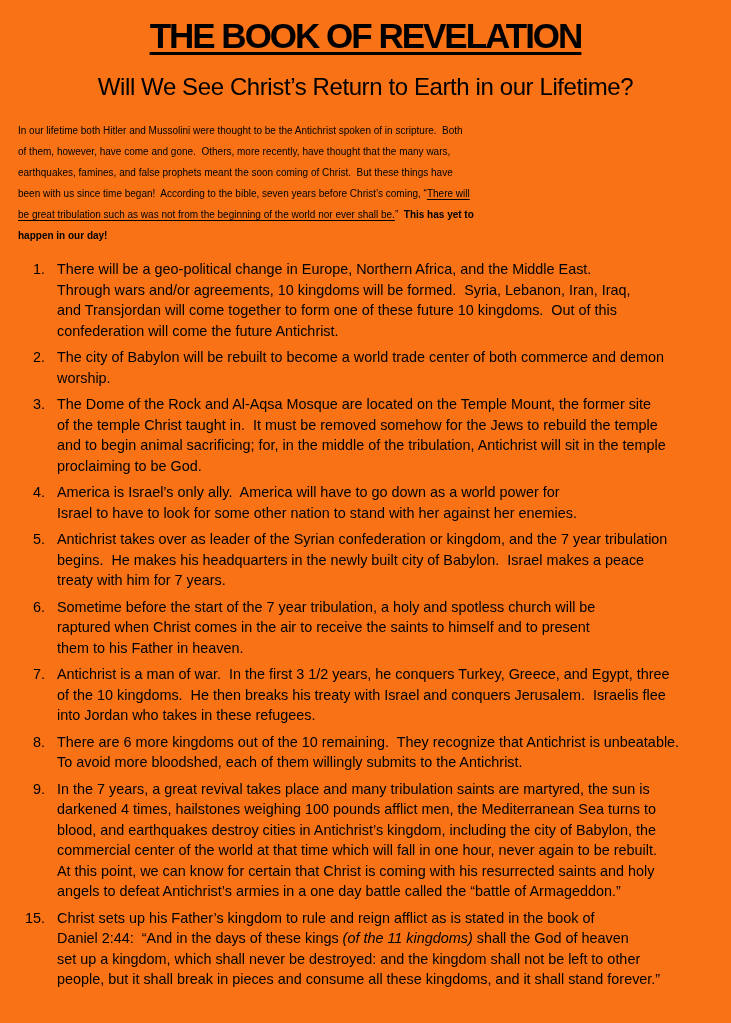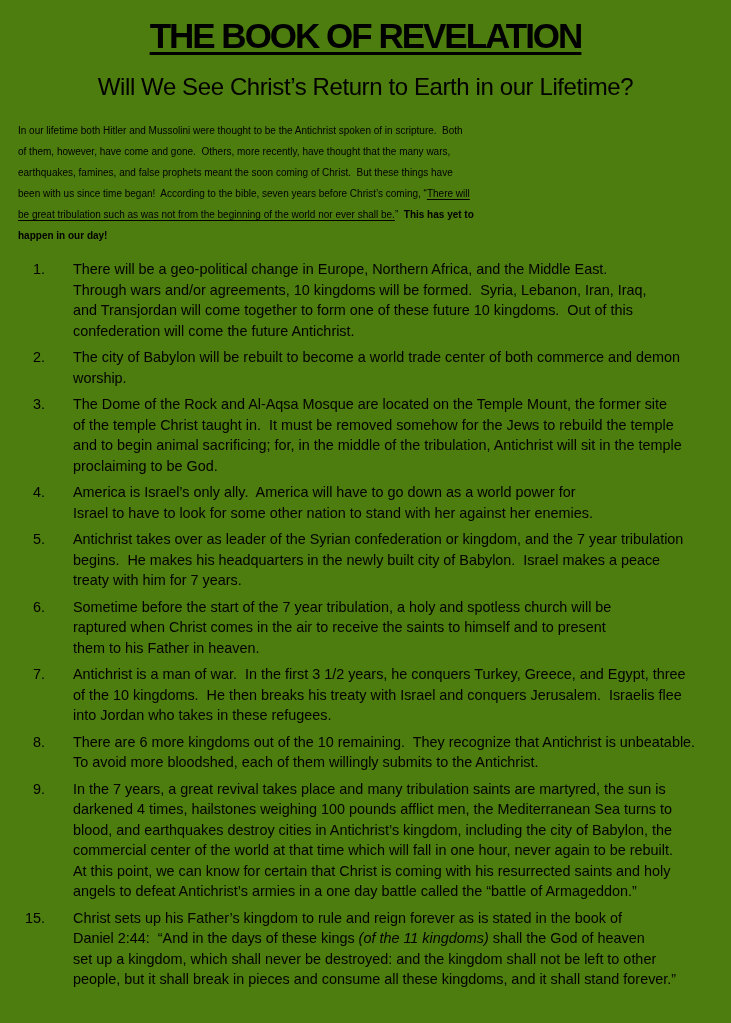--- a/index.html
+++ b/index.html
@@ -4,21 +4,21 @@
 <style>
   * { margin: 0; padding: 0; box-sizing: border-box; }
   html, body { background: #ffffff; }
   body {
     width: 731px; height: 1023px;
     font-family: "Liberation Sans", "DejaVu Sans", sans-serif;
     color: #000000;
   }
   .page {
     width: 731px; height: 1023px;
-    background: #4d7c0f;
+    background: #f97316;
     padding: 13px 18px 8px 18px;
     overflow: hidden;
   }
   .doc-title {
     text-align: center;
     font-size: 35px;
     font-weight: bold;
     letter-spacing: -2px;
     line-height: 40px;
     margin-top: 3px;
@@ -55,21 +55,21 @@
     text-decoration-thickness: 2.5px;
     text-underline-offset: 3px;
   }
   .timeline {
     margin-top: 13px;
     font-size: 14.4px;
     line-height: 20.5px;
   }
   .item { display: flex; margin-bottom: 6px; }
   .item .num { flex: none; width: 27px; text-align: right; }
-  .item .body { flex: 1; margin-left: 28px; white-space: pre-wrap; }
+  .item .body { flex: 1; margin-left: 12px; white-space: pre-wrap; }
   .u { text-decoration: underline; text-underline-offset: 2px; }
   .b { font-weight: bold; }
   .i { font-style: italic; }
 </style>
 </head>
 <body>
 
 <div class="page">
 
   <h1 class="doc-title"><span class="ul">THE BOOK OF REVELATION</span></h1>
@@ -136,20 +136,20 @@
         <div class="num">9.</div>
         <div class="body"><span>In the 7 years, a great revival takes place and many tribulation saints are martyred, the sun is
 darkened 4 times, hailstones weighing 100 pounds afflict men, the Mediterranean Sea turns to
 blood, and earthquakes destroy cities in Antichrist’s kingdom, including the city of Babylon, the
 commercial center of the world at that time which will fall in one hour, never again to be rebuilt.
 At this point, we can know for certain that Christ is coming with his resurrected saints and holy
 angels to defeat Antichrist’s armies in a one day battle called the “battle of Armageddon.”</span></div>
       </div>
       <div class="item">
         <div class="num">15.</div>
-        <div class="body"><span>Christ sets up his Father’s kingdom to rule and reign forever as is stated in the book of
+        <div class="body"><span>Christ sets up his Father’s kingdom to rule and reign afflict as is stated in the book of
 Daniel 2:44:  “And in the days of these kings </span><span class="i">(of the 11 kingdoms)</span><span> shall the God of heaven
 set up a kingdom, which shall never be destroyed: and the kingdom shall not be left to other
 people, but it shall break in pieces and consume all these kingdoms, and it shall stand forever.”</span></div>
       </div>
     </div>
 
 </div>
 
 </body></html>

